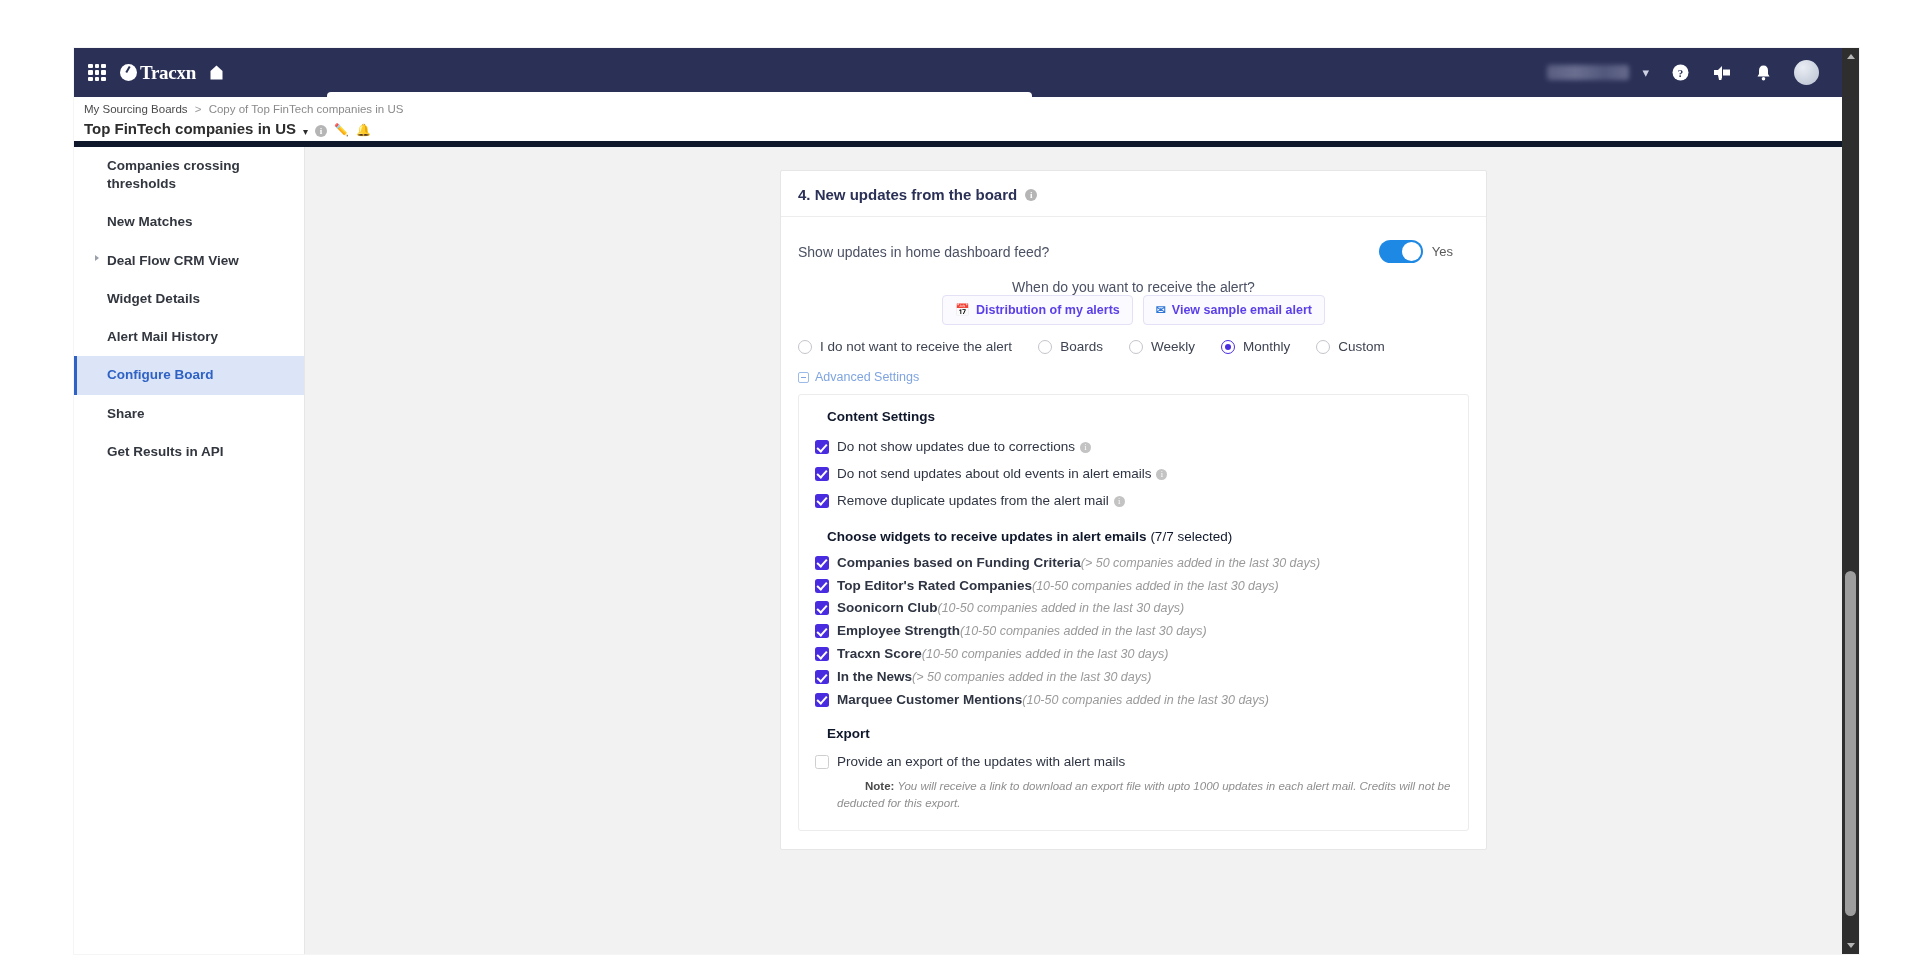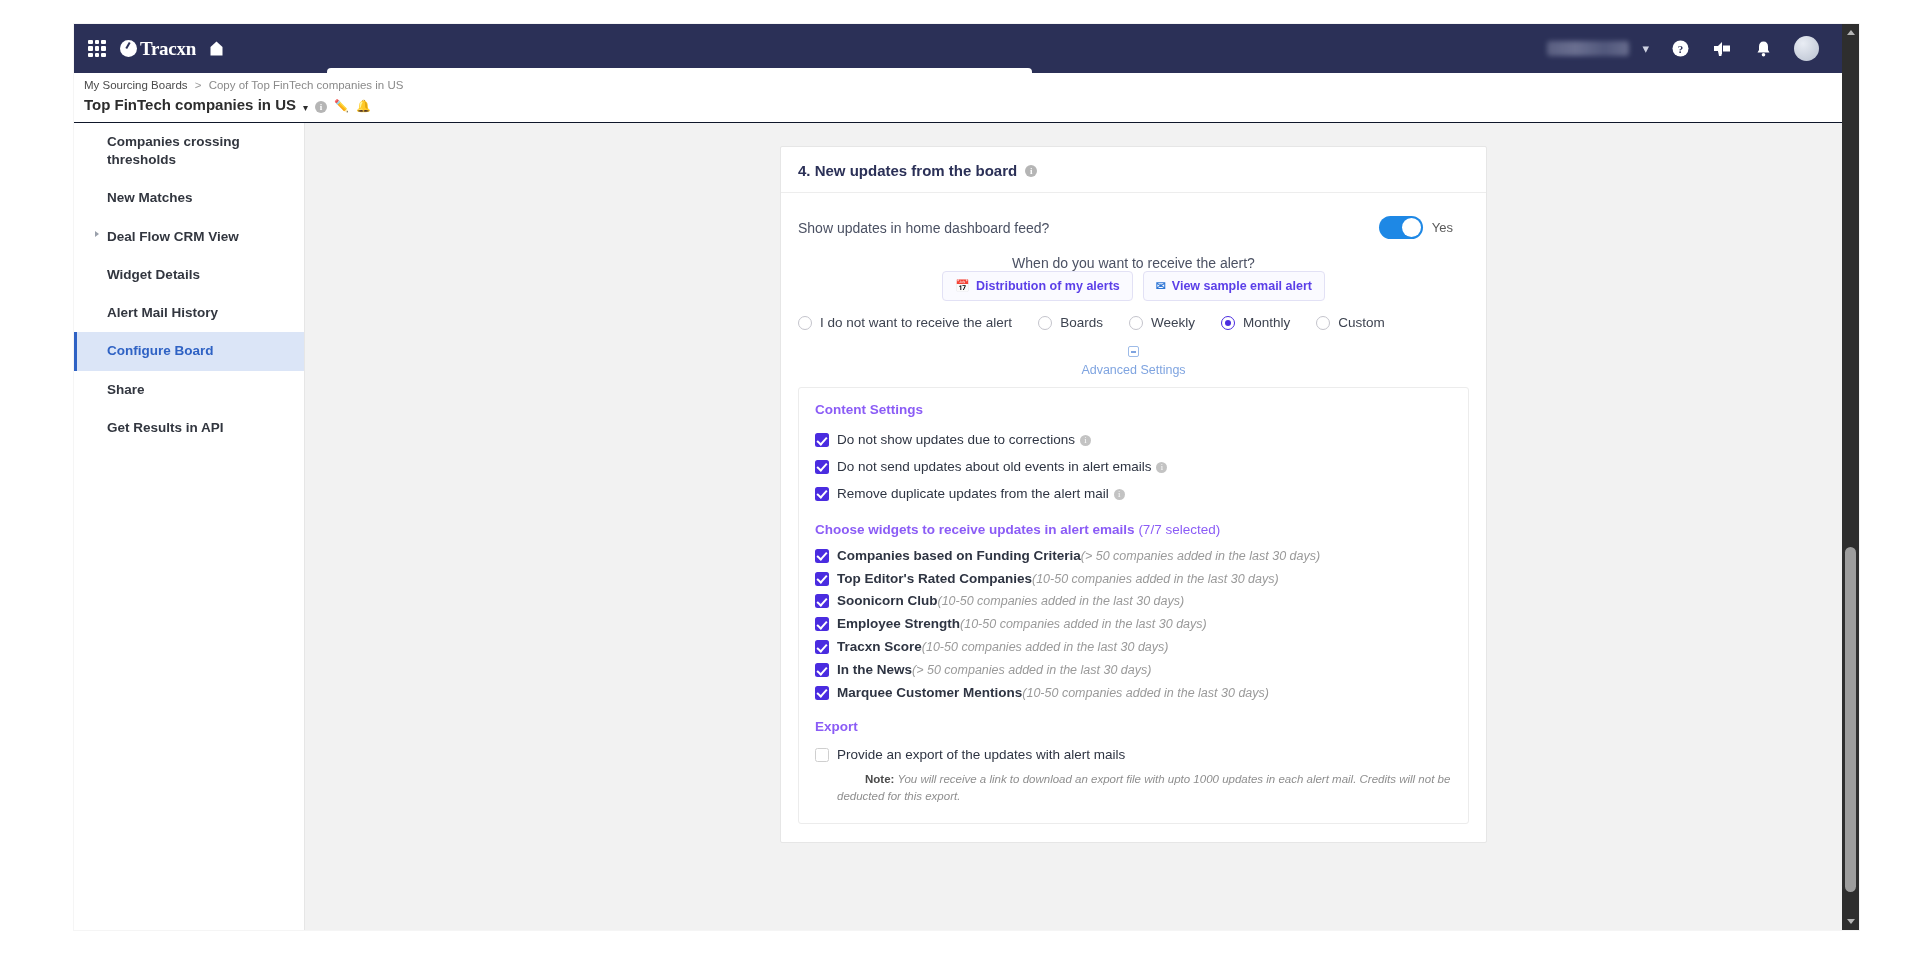--- a/index.html
+++ b/index.html
@@ -8,21 +8,21 @@
     width: 1920px; height: 960px;
     background: #ffffff;
     font-family: "Liberation Sans", sans-serif;
     overflow: hidden;
   }
   #root { position: relative; width: 1920px; height: 960px; background:#ffffff; }
 
   
   .viewport {
     position: absolute;
-    left: 74px; top: 24px;
+    left: 74px; top: 48px;
     width: 1785px; height: 906px;
     background: #f2f2f2;
     overflow: hidden;
     box-shadow: 0 0 0 1px rgba(0,0,0,0.04);
   }
 
   
   .navbar {
     position: absolute; left:0; top:0;
     width: 1785px; height: 49px;
@@ -75,21 +75,21 @@
   .nav-ic { margin-left: 22px; cursor:pointer; display:flex; align-items:center; }
   .avatar {
     margin-left: 22px; width: 25px; height:25px; border-radius:50%;
     background: radial-gradient(circle at 36% 30%, #e9edf4, #b9c1d0);
     cursor:pointer;
   }
 
   
   .crumbstrip {
     position:absolute; left:0; top:49px; width: 1785px; height: 50px;
-    background:#fff; border-bottom: 1px solid #0f172a;
+    background:#fff; border-bottom: 6px solid #0f172a;
   }
   .crumbs { position:absolute; left: 10px; top: 6px; font-size: 11.5px; }
   .crumbs .c1 { color:#4a4a4a; }
   .crumbs .sep { color:#999; margin: 0 4px; }
   .crumbs .c2 { color:#8a8a8a; }
   .boardline { position:absolute; left:10px; top: 23px; display:flex; align-items:flex-end; gap:7px; }
   .board-title { font-size: 15px; font-weight:700; color:#2d2d2d; }
   .caret-down { color:#2d2d2d; font-size: 10px; }
   .info-dot {
     width: 12px; height:12px; border-radius:50%; background:#b5b5b5;
@@ -169,35 +169,35 @@
   }
   .radio.sel .dot { border-color:#4a2ce0; }
   .radio.sel .dot::after {
     content:""; position:absolute; left:3px; top:3px; width:6px;height:6px;border-radius:50%;
     background:#4a2ce0;
   }
   .radio span { font-size: 13.5px; color:#3d4350; }
 
   .adv-link {
     display:flex; align-items:center; gap: 6px; cursor:pointer;
-    font-size: 12.5px; color: #7fa4e0; padding-bottom: 10px; flex-direction: column;
+    font-size: 12.5px; color: #7fa4e0; padding-bottom: 10px;
   }
   .adv-link .boxminus {
     width: 11px; height: 11px; border: 1px solid #9dbbe8; border-radius:2px;
     position:relative; flex:none;
   }
   .adv-link .boxminus::after {
     content:""; position:absolute; left:2px; top:4px; width:5px;height:1.5px;background:#7fa4e0;
   }
 
   .adv-box {
     border: 1px solid #ececec; border-radius:3px;
     padding: 14px 16px 18px 16px; margin-bottom: 18px;
   }
-  .sec-title { font-size: 13.5px; font-weight:700; color:#8b5cf6; margin-bottom: 10px;}
+  .sec-title { font-size: 13.5px; font-weight:700; color:#0f172a; margin-bottom: 10px; margin-left: 12px;}
   .sec-title.exp { margin-top: 14px; margin-bottom: 8px; }
 
   .check-row { display:flex; align-items:flex-start; gap: 8px; padding: 5px 0; cursor:pointer;}
   .cb {
     width: 14px; height:14px; border-radius: 2.5px; flex:none; margin-top:1px;
     background:#4a2ce0; position:relative;
   }
   .cb::after {
     content:""; position:absolute; left: 4px; top: 1.5px;
     width: 4px; height: 8px; border: solid #fff; border-width: 0 2px 2px 0;

